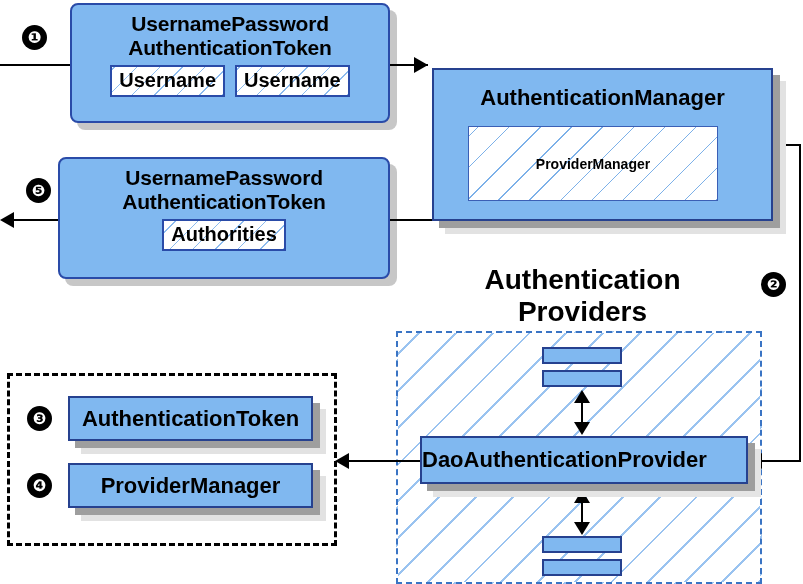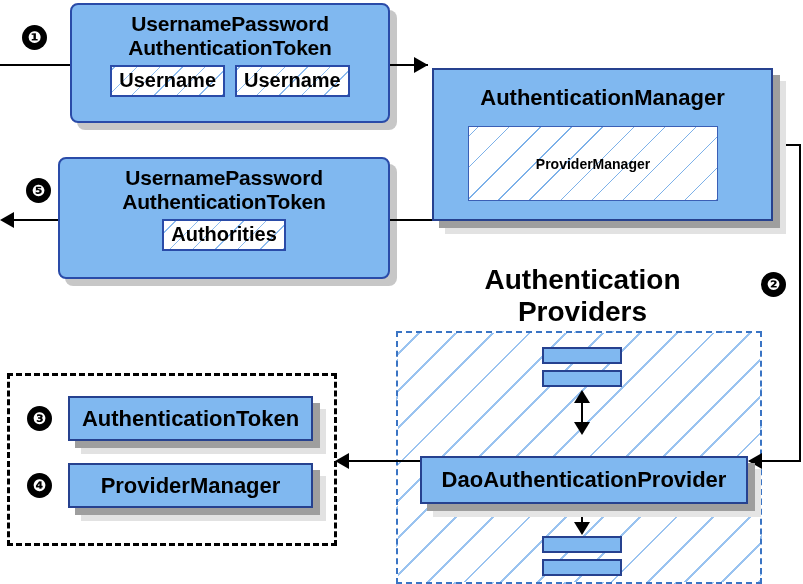--- a/index.html
+++ b/index.html
@@ -233,21 +233,21 @@
   <div class="abs caption" style="left:470px; top:264px; width:225px;">Authentication
 Providers</div>
 
   <div class="abs mini-bar" style="left:542px; top:347px; width:80px; height:17px;"></div>
   <div class="abs mini-bar" style="left:542px; top:370px; width:80px; height:17px;"></div>
 
   <div class="ln-v" style="left:581px; top:395px; height:34px;"></div>
   <div class="arrow arrow-up" style="left:574px; top:390px;"></div>
   <div class="arrow arrow-down" style="left:574px; top:422px;"></div>
 
-  <div class="abs sq-box shadow1" style="left:420px; top:436px; width:328px; height:48px; display:flex; align-items:center; justify-content:center;margin-top:20px;">
+  <div class="abs sq-box shadow1" style="left:420px; top:436px; width:328px; height:48px; display:flex; align-items:center; ">
     <div class="box-title">DaoAuthenticationProvider</div>
   </div>
 
   <div class="ln-v" style="left:581px; top:495px; height:34px;"></div>
   <div class="arrow arrow-up" style="left:574px; top:490px;"></div>
   <div class="arrow arrow-down" style="left:574px; top:522px;"></div>
 
   <div class="abs mini-bar" style="left:542px; top:536px; width:80px; height:17px;"></div>
   <div class="abs mini-bar" style="left:542px; top:559px; width:80px; height:17px;"></div>
 

